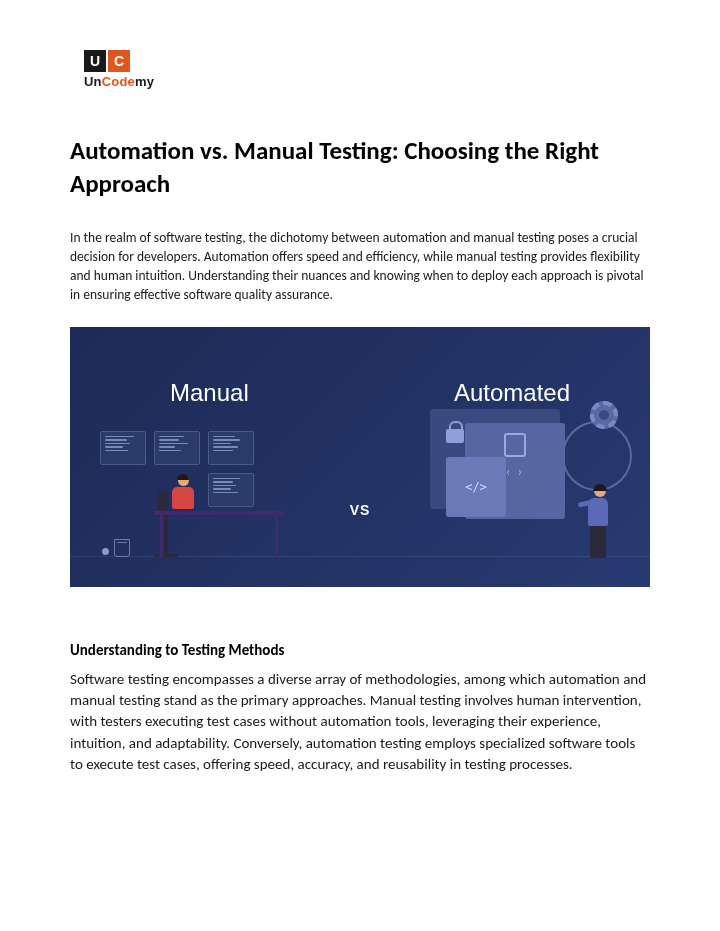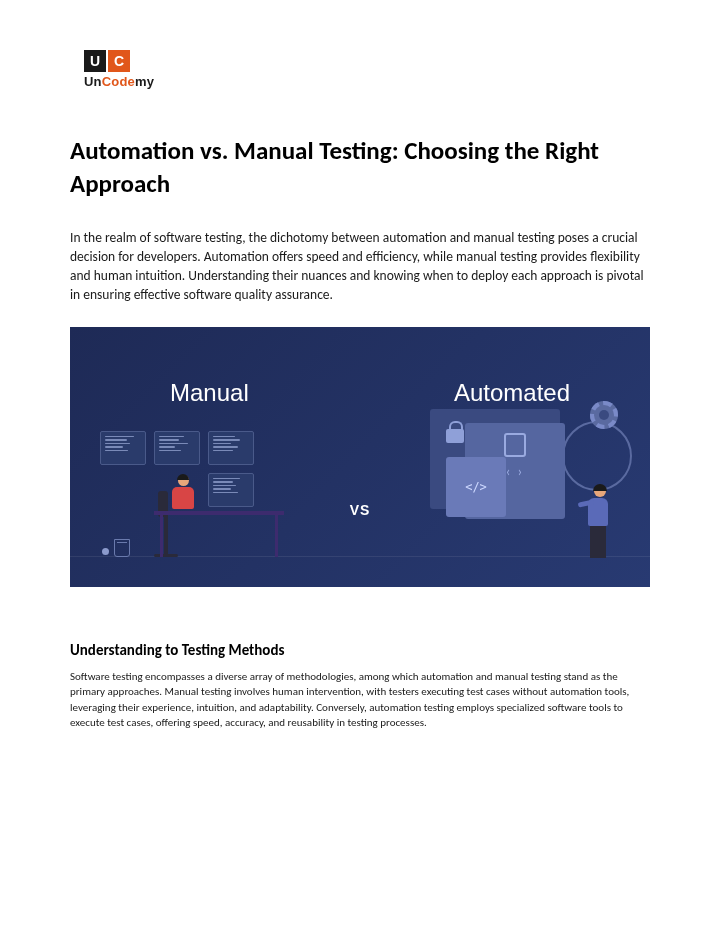--- a/index.html
+++ b/index.html
@@ -206,21 +206,21 @@
   .person2 .body { width: 20px; height: 28px; background: #5a6ab8; border-radius: 6px 6px 2px 2px; margin-top:1px;}
   .person2 .arm { position:absolute; top:16px; left:-10px; width:16px; height:5px; background:#5a6ab8; border-radius:3px; transform:rotate(-12deg);}
   .person2 .legs { width: 16px; height: 32px; background: #2a2a3a; margin-left:2px;}
   h2 {
     font-size: 15px;
     font-weight: 700;
     color: #000;
     margin-bottom: 10px;
   }
   .body-text {
-    font-size: 11px;
+    font-size: 15px;
     line-height: 1.42;
     color: #1a1a1a;
   }
 </style>
 </head>
 <body>
 
 <div class="logo-block">
   <div class="logo-tiles">
     <div class="tile tile-u">U</div>

